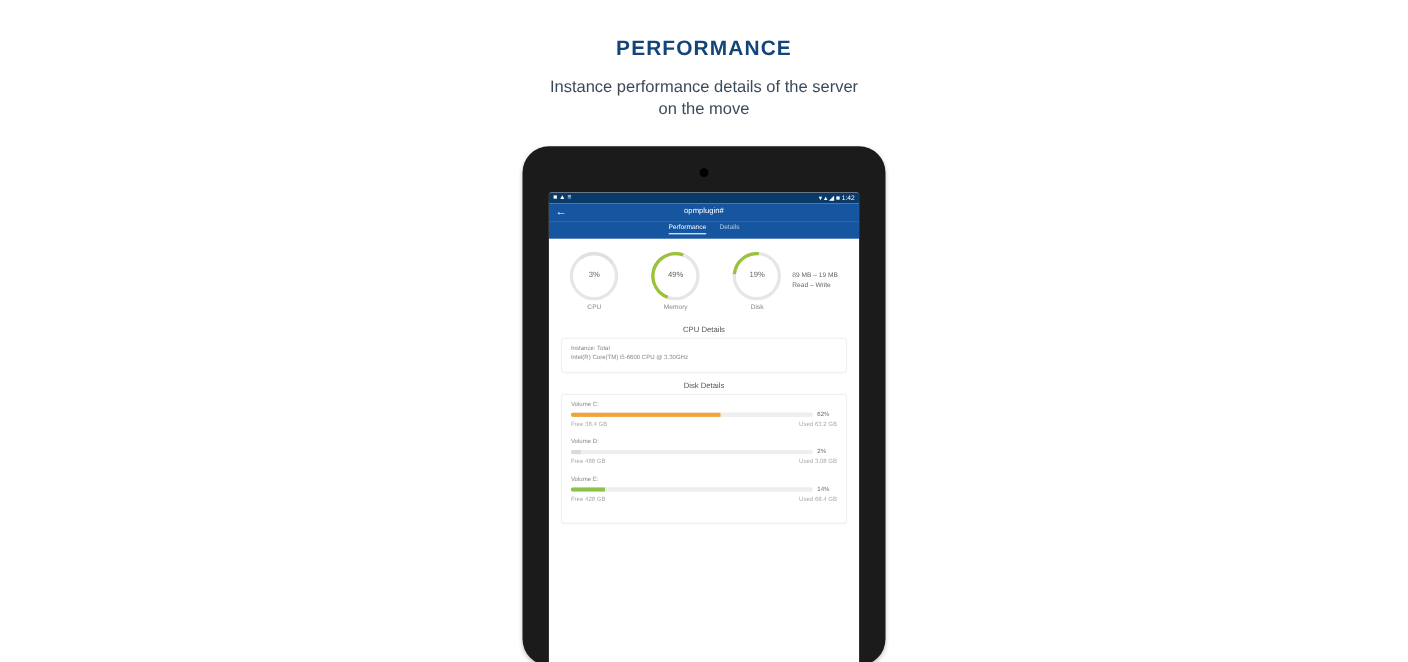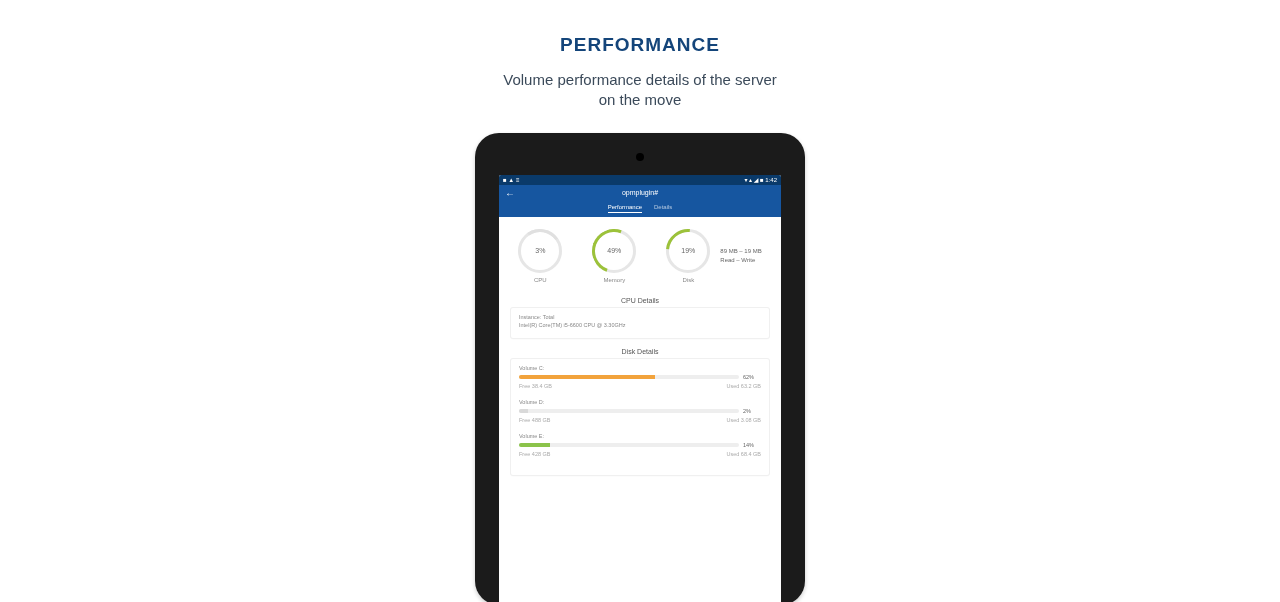--- a/index.html
+++ b/index.html
@@ -140,21 +140,21 @@
   .bar-end { font-size:5.5px; color:#666; width:18px; text-align:left;}
   .bar-meta { display:flex; justify-content:space-between; font-size:5.5px; color:#aaa;}
   .disk-item { margin-bottom:10px;}
 </style>
 </head>
 <body>
 
 <div class="hero">
   <div class="hero-title">PERFORMANCE</div>
   <div class="hero-sub">
-    <span>Volume performance details of the server</span><br>
+    <span>Instance performance details of the server</span><br>
     <span>on the move</span>
   </div>
 </div>
 
 <div class="tablet">
   <div class="tablet-camera"></div>
   <div class="screen">
 
     <div class="statusbar">
       <div class="left">

